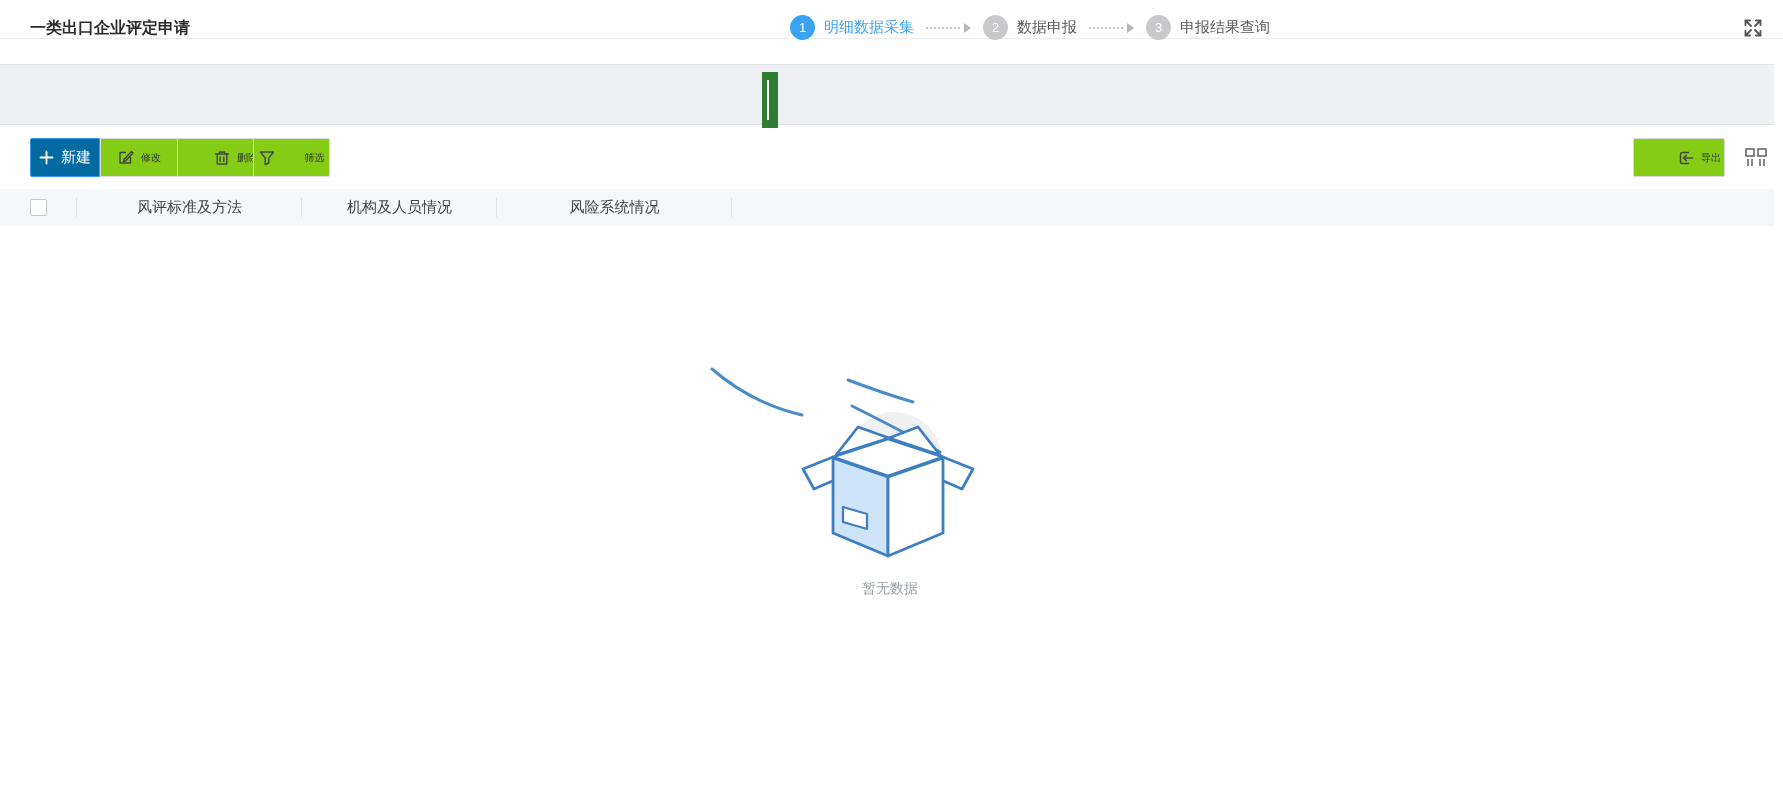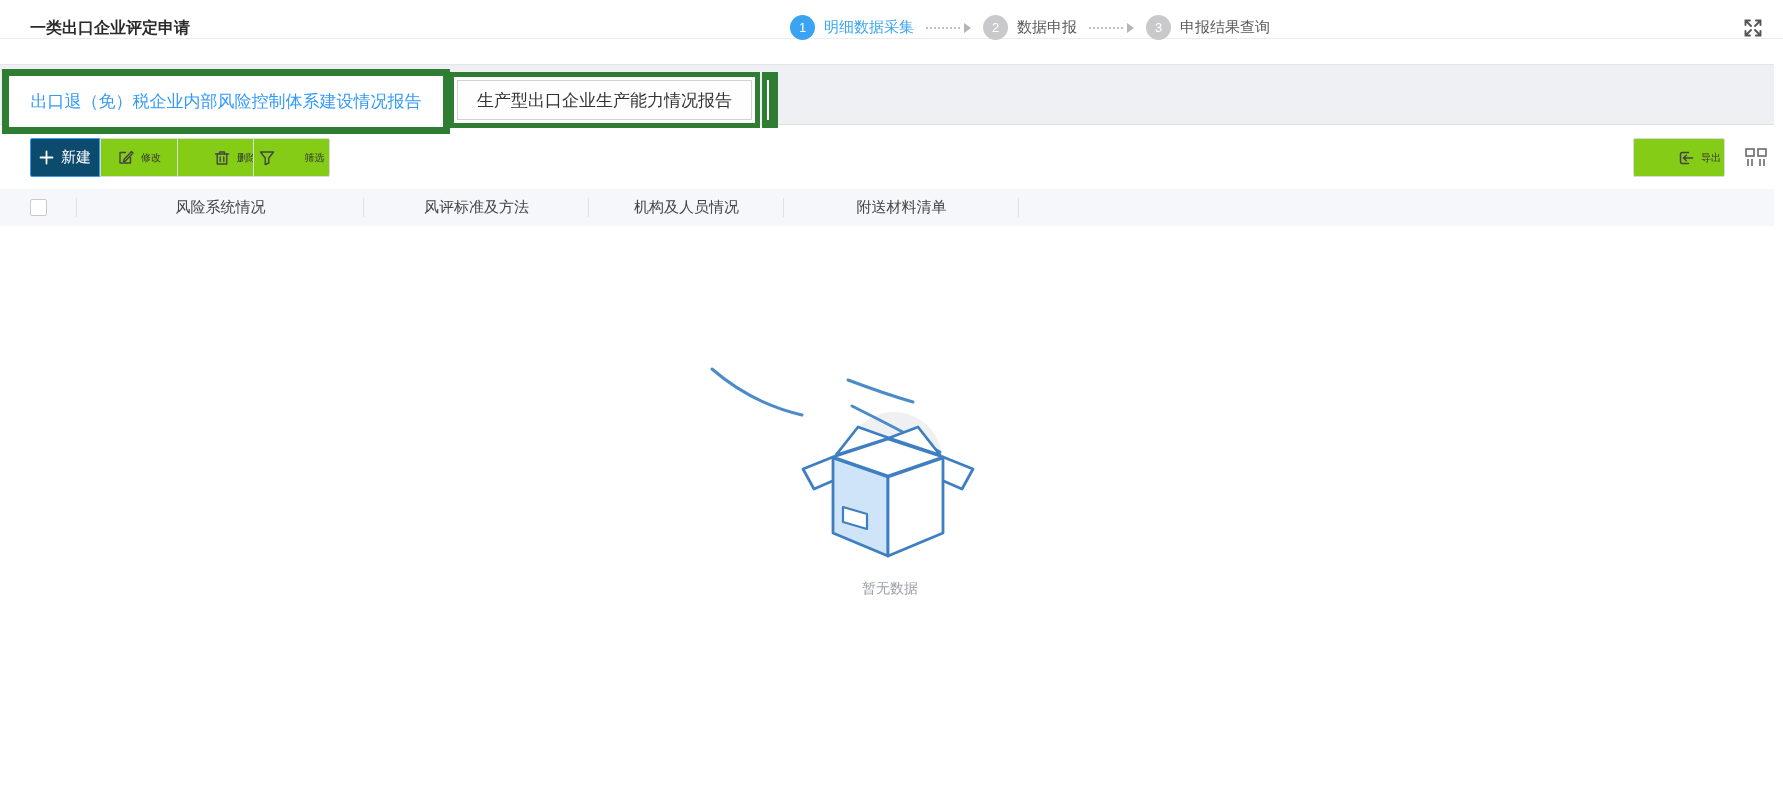--- a/index.html
+++ b/index.html
@@ -43,21 +43,21 @@
   .annotation-2-bar { position:absolute; left:762px; top:72px; width:16px; height:56px;
                       background:#2e7d32; z-index:5; pointer-events:none; }
   .annotation-2-bar .white-line { position:absolute; left:5px; top:8px; bottom:8px;
                                   width:2px; background:#fff; }
 
   
   .toolbar { position:absolute; left:0; top:138px; width:1783px; height:40px; background:#fff; }
   .btn { height:39px; display:inline-flex; align-items:center; justify-content:center;
          gap:7px; font-size:10px; color:#333; background:#84cc16; border:1px solid #dcdcdc;
          cursor:pointer; }
-  .btn-new { position:absolute; left:30px; top:0; width:70px; background:#0c4a6e;
+  .btn-new { position:absolute; left:30px; top:0; width:70px; background:#0369a1;
              border-color:#389af2; color:#fff; border-radius:2px 0 0 2px; font-size:15px; }
   .btn-edit   { position:absolute; left:100px; top:0; width:78px; }
   .btn-delete { position:absolute; left:177px; top:0; width:97px;padding-left:20px; }
   .btn-filter { position:absolute; left:253px; top:0; width:77px; border-radius:0 2px 2px 0;gap:30px; }
   .btn-export { position:absolute; left:1633px; top:0; width:92px; border-radius:2px;
                 border-color:#d9d9d9;padding-left:40px; }
   .columns-btn { position:absolute; left:1742px; top:7px; width:28px; height:26px;
                  cursor:pointer; display:flex; align-items:center; justify-content:center; }
 
   
@@ -115,27 +115,21 @@
         <path d="M11 11 L5.5 5.5 M5.5 10 V5.5 H10"></path>
         <path d="M15 11 L20.5 5.5 M16 5.5 H20.5 V10"></path>
         <path d="M11 15 L5.5 20.5 M5.5 16 V20.5 H10"></path>
         <path d="M15 15 L20.5 20.5 M16 20.5 H20.5 V16"></path>
       </svg>
     </div>
   </div>
 
   <div class="tabstrip"></div>
 
-  <div class="annotation-box annotation-1">
-    <div class="tab tab-1">出口退（免）税企业内部风险控制体系建设情况报告</div>
-  </div>
-
-  <div class="annotation-box annotation-2">
-    <div class="tab tab-2">生产型出口企业生产能力情况报告</div>
-  </div>
+
   <div class="annotation-2-bar">
     <div class="white-line"></div>
   </div>
 
   <div class="toolbar">
     <button class="btn btn-new">
       <span>
         <svg width="15" height="15" viewBox="0 0 15 15" stroke="#fff" stroke-width="1.8" stroke-linecap="round">
           <path d="M7.5 1.5 V13.5 M1.5 7.5 H13.5"></path>
         </svg>
@@ -191,34 +185,30 @@
         <path d="M5 12 V19 M9 12 V19 M17 12 V19 M21 12 V19"></path>
       </svg>
     </div>
   </div>
 
   <div class="thead">
     <div class="th th-check">
       <div class="checkbox"></div>
       <div class="divider"></div>
     </div>
-    <div class="th th-c3">
-      <span>风险系统情况</span>
-      <div class="divider"></div>
-    </div>
     <div class="th th-c4">
       <span>风评标准及方法</span>
       <div class="divider"></div>
     </div>
     <div class="th th-c5">
       <span>机构及人员情况</span>
       <div class="divider"></div>
     </div>
     <div class="th th-c6">
-      <span>附送材料清单</span>
+      <span>风险系统情况</span>
       <div class="divider"></div>
     </div>
     <div class="th th-fill"></div>
   </div>
 
   <div class="empty-illustration">
     <svg width="280" height="215" viewBox="0 0 280 215" fill="none">
       <circle cx="194" cy="105" r="48" fill="#eef0f2"></circle>
       <g stroke="#4a8bc8" stroke-width="3" stroke-linecap="round" fill="none">
         <path d="M12 14 C 42 40, 72 53, 102 60"></path>

